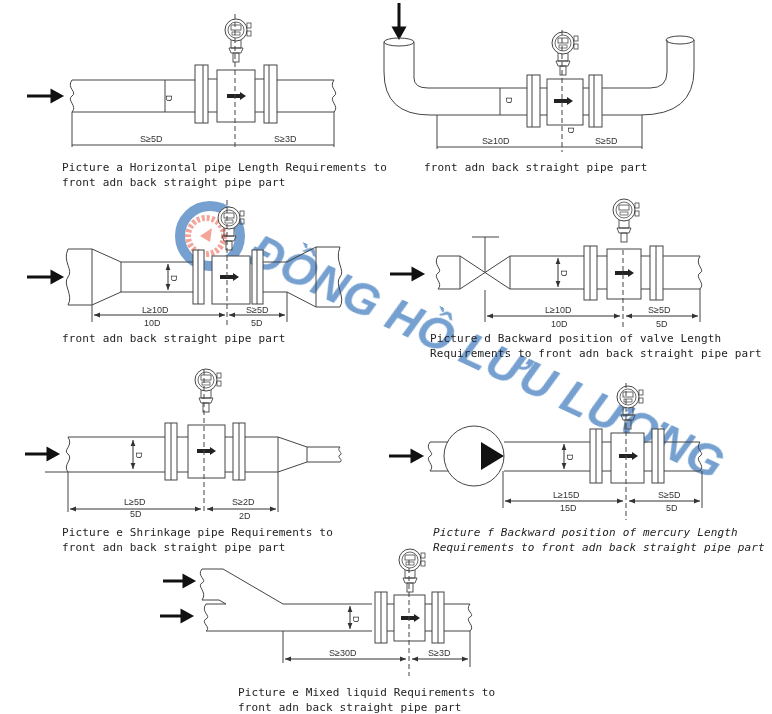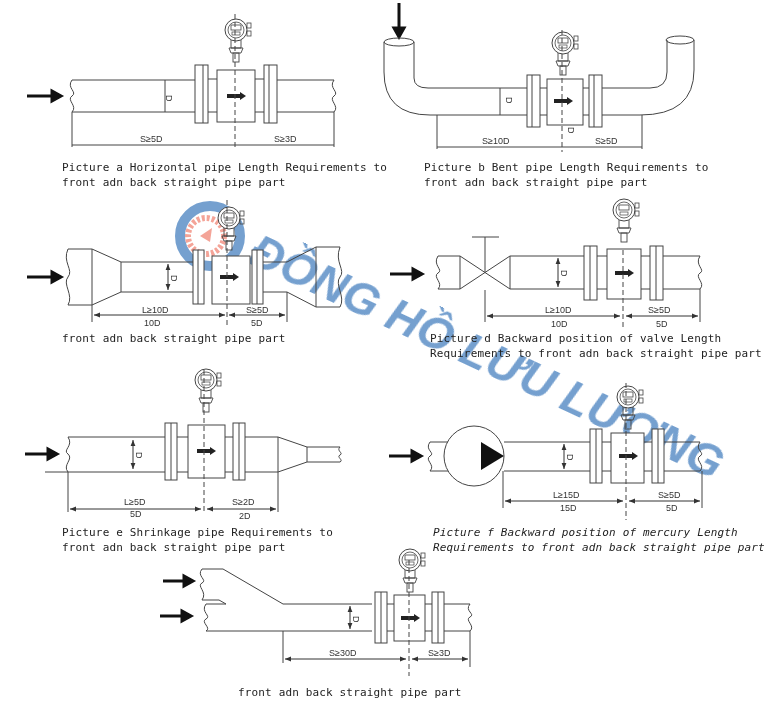--- a/index.html
+++ b/index.html
@@ -285,33 +285,33 @@
     <text class="dim" x="329" y="656">S≥30D</text>
     <text class="dim" x="428" y="656">S≥3D</text>
   </g>
 </svg>
 
 <div class="caption" style="left:62px; top:160px;">
   <div>Picture a Horizontal pipe Length Requirements to</div>
   <div>front adn back straight pipe part</div>
 </div>
 <div class="caption" style="left:424px; top:160px;">
-  <div>Picture b Bent pipe Length Requirements to</div>
   <div>front adn back straight pipe part</div>
 </div>
 <div class="caption" style="left:62px; top:331px;">
   <div>front adn back straight pipe part</div>
 </div>
 <div class="caption" style="left:430px; top:331px;">
   <div>Picture d Backward position of valve Length</div>
   <div>Requirements to front adn back straight pipe part</div>
 </div>
 <div class="caption" style="left:62px; top:525px;">
   <div>Picture e Shrinkage pipe Requirements to</div>
   <div>front adn back straight pipe part</div>
 </div>
 <div class="caption" style="left:433px; top:525px;font-style:italic;">
   <div>Picture f Backward position of mercury Length</div>
   <div>Requirements to front adn back straight pipe part</div>
 </div>
 <div class="caption" style="left:238px; top:685px;">
+  <div>Picture e Mixed liquid Requirements to</div>
   <div>front adn back straight pipe part</div>
 </div>
 
 </body></html>

